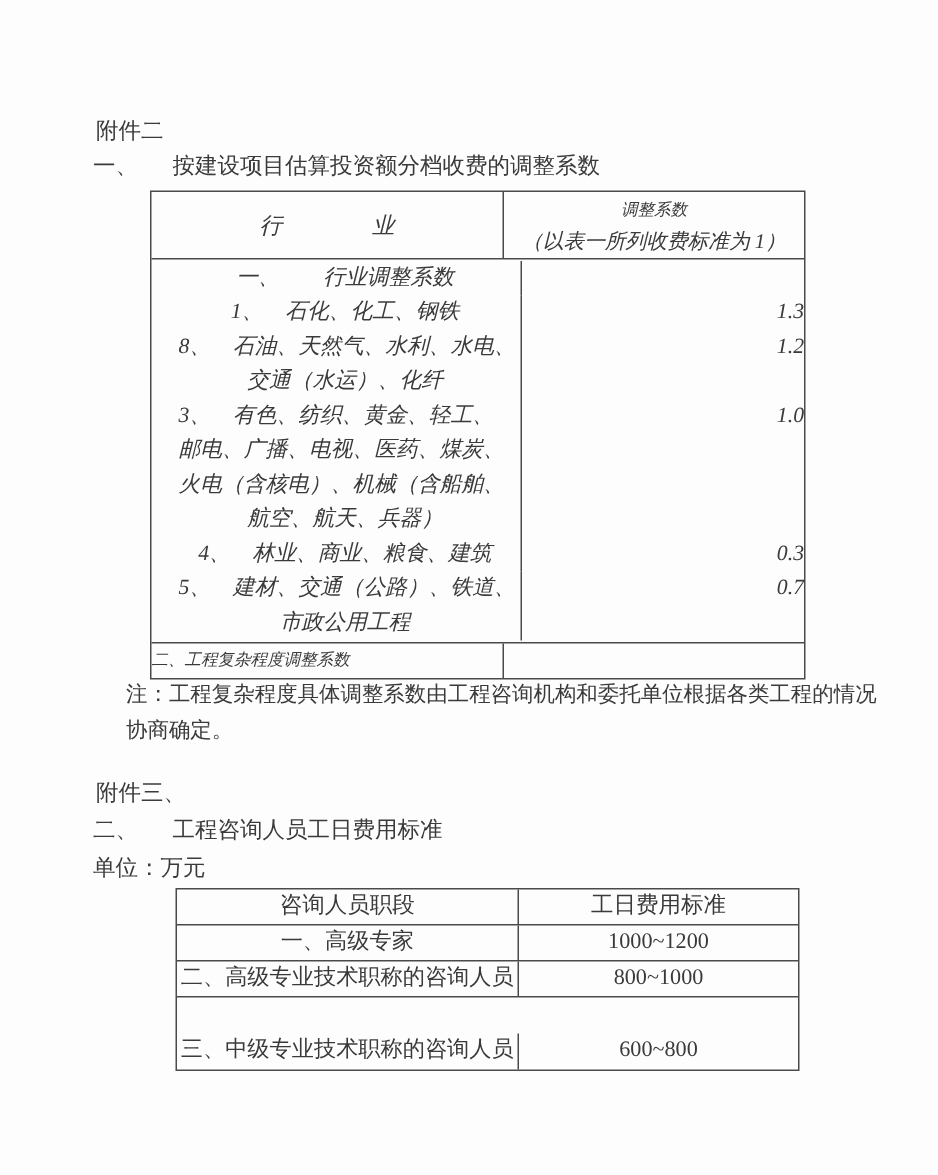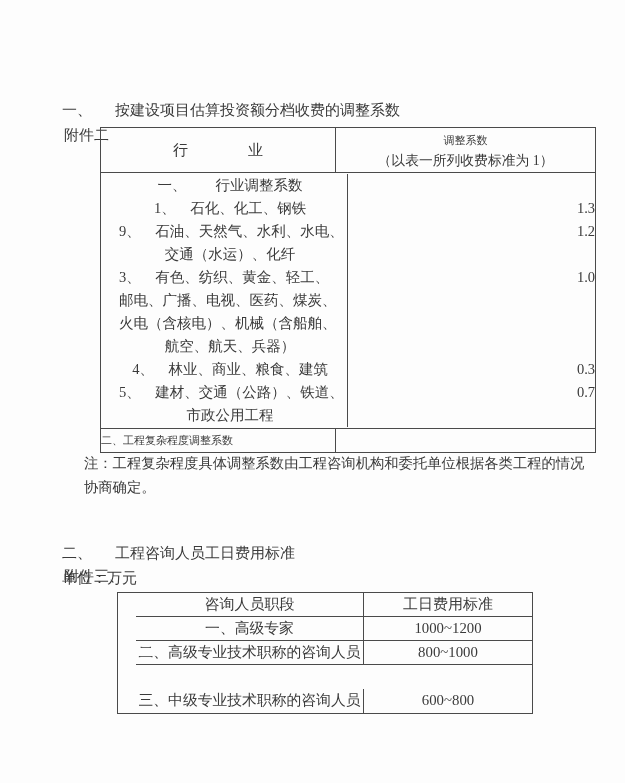--- a/index.html
+++ b/index.html
@@ -8,29 +8,29 @@
     position:relative;
     width:625px; height:783px;
     background:#fdfdfd;
     font-family:"Liberation Serif","DejaVu Serif",serif;
     color:#3a3a3a;
     overflow:hidden;
   }
   .abs { position:absolute; white-space:nowrap; }
 
   
-  .att-label   { font-size:15px;margin-top:48px; }
+  .att-label   { font-size:15px; }
   .sec-heading { display:flex; font-size:15px; }
   .sec-num     { width:53px; }
   .unit-label  { font-size:15px; }
 
   
   .table1 {
-    position:absolute; left:100px; top:127px; width:496px;
-    border:1px solid #4a4a4a; font-size:14.5px;
+    position:absolute; left:100px; top:127px; width:437px;
+    border:1px solid #4a4a4a; font-size:14.5px;font-style:italic;
   }
   .t1-header { display:flex; border-bottom:1px solid #4a4a4a; height:45px; }
   .t1-h-left {
     width:235px; border-right:1px solid #4a4a4a;
     display:flex; align-items:center; justify-content:center;
     font-size:15px;
   }
   .t1-h-right { flex:1; text-align:center; padding-top:2px; }
   .t1-h-right .l1 { font-size:11px; line-height:21px; }
   .t1-h-right .l2 { font-size:13.8px; line-height:20px; }
@@ -52,21 +52,21 @@
     text-align:left; line-height:23px; font-size:11px;
   }
   .t1-f-val { flex:1; text-align:center; line-height:23px; }
 
   
   .note { font-size:14.3px; line-height:23.5px; }
 
   
   .table2 {
     position:absolute; left:117px; top:592px; width:416px;
-    border:1px solid #4a4a4a; font-size:14.8px;padding-left:18px;
+    border:1px solid #4a4a4a; font-size:14.8px;
   }
   .t2-row { display:flex; height:24px; border-bottom:1px solid #4a4a4a; }
   .t2-row:last-child { border-bottom:none;margin-top:24px; }
   .t2-left {
     width:228px; border-right:1px solid #4a4a4a;
     text-align:center; line-height:23px; white-space:nowrap; overflow:hidden;
   }
   .t2-right { flex:1; text-align:center; line-height:23px; }
   .t2-head { font-size:15px; }
 </style>
@@ -102,21 +102,21 @@
 
       <div class="t1-row">
         <div class="t1-lines">
           <div class="ln c">1、　石化、化工、钢铁</div>
         </div>
         <div class="t1-val">1.3</div>
       </div>
 
       <div class="t1-row">
         <div class="t1-lines">
-          <div class="ln l">9、　石油、天然气、水利、水电、</div>
+          <div class="ln l">8、　石油、天然气、水利、水电、</div>
           <div class="ln c">交通（水运）、化纤</div>
         </div>
         <div class="t1-val">1.2</div>
       </div>
 
       <div class="t1-row">
         <div class="t1-lines">
           <div class="ln l">3、　有色、纺织、黄金、轻工、</div>
           <div class="ln l">邮电、广播、电视、医药、煤炭、</div>
           <div class="ln l">火电（含核电）、机械（含船舶、</div>

